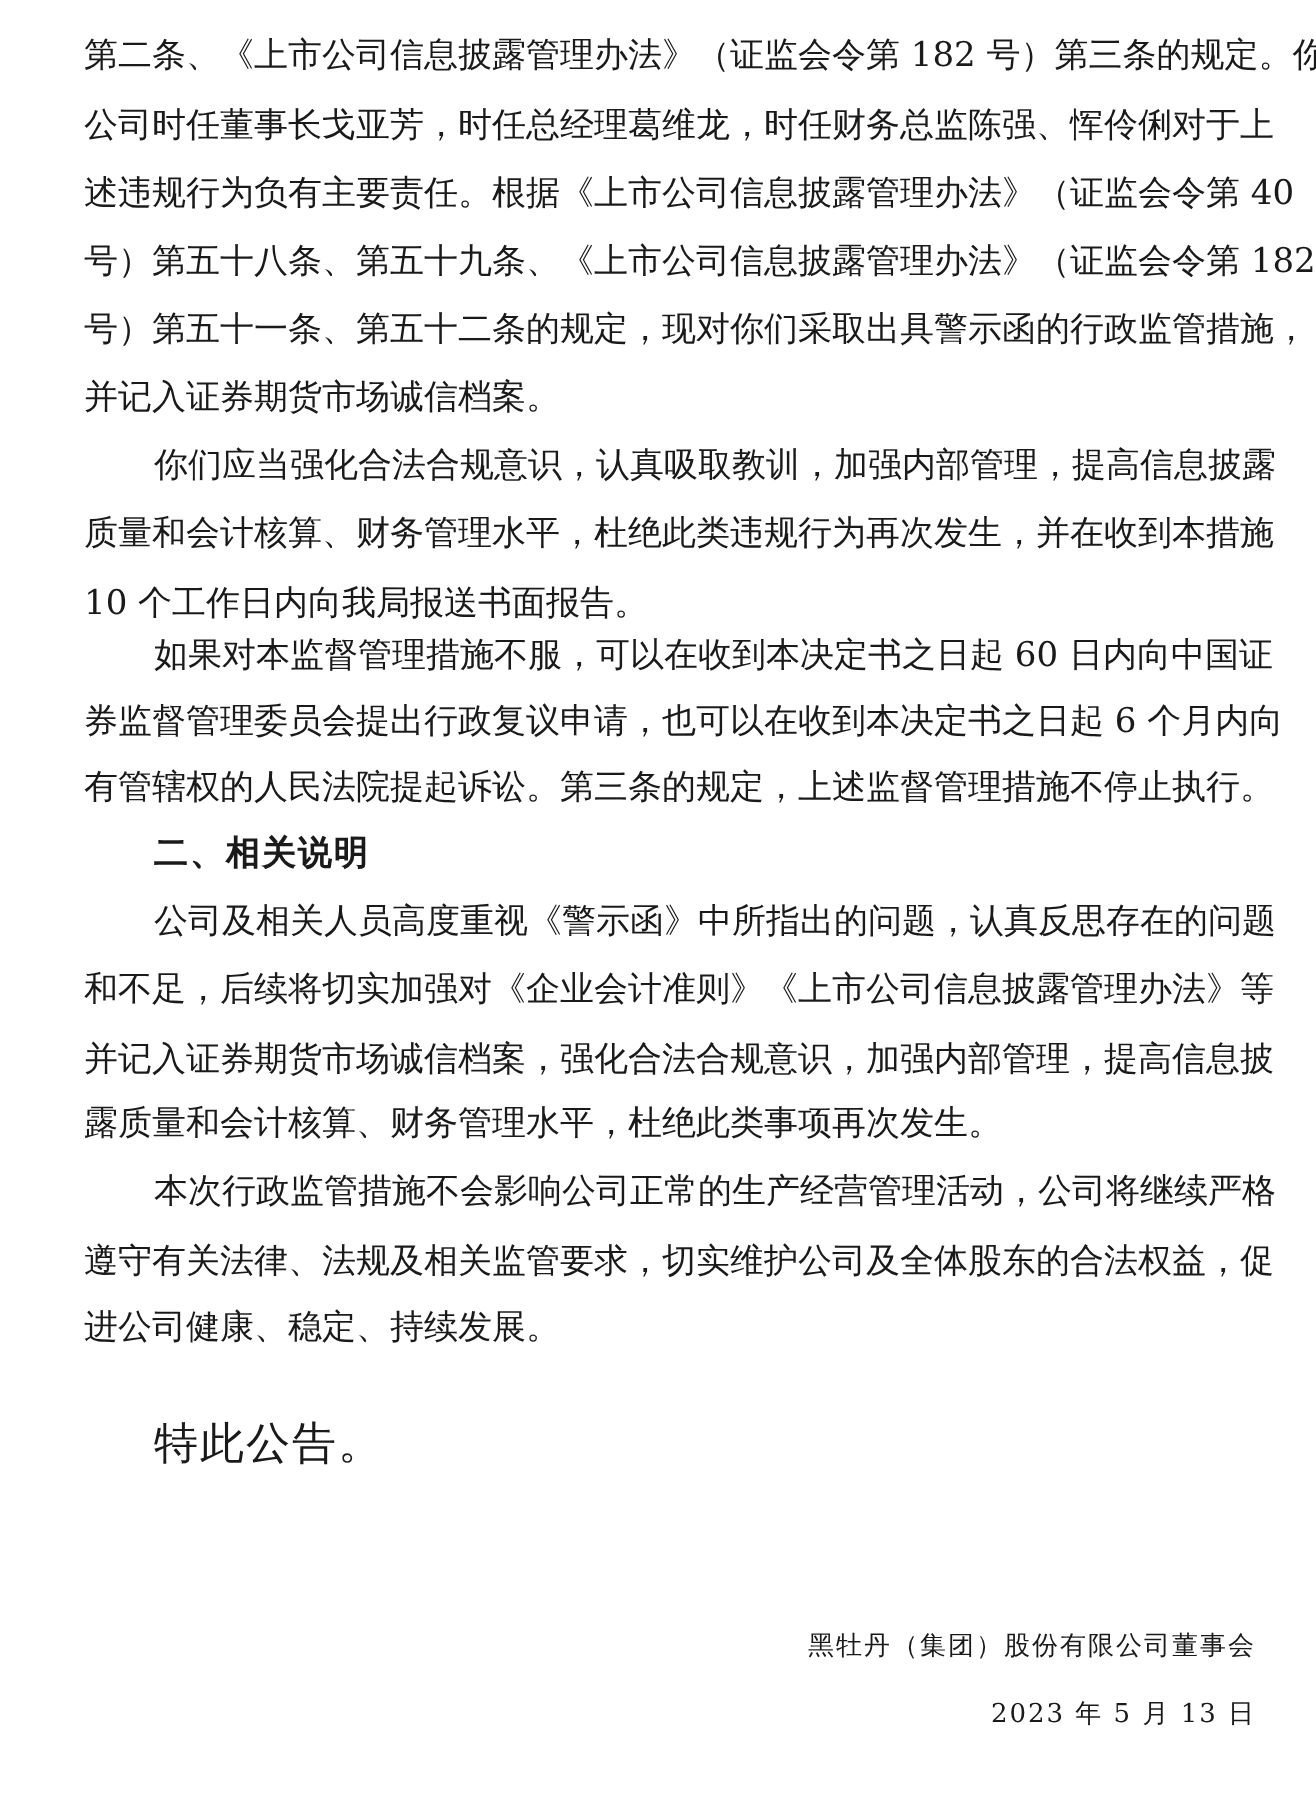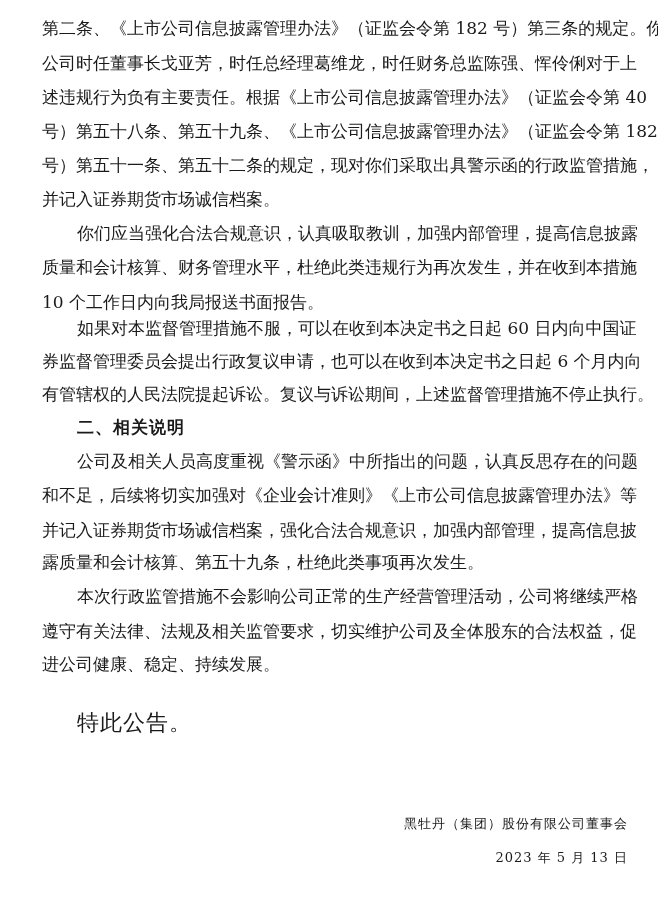--- a/index.html
+++ b/index.html
@@ -81,28 +81,28 @@
   <div class="line" style="top:114px">号）第五十八条、第五十九条、《上市公司信息披露管理办法》（证监会令第 182</div>
   <div class="line" style="top:148px">号）第五十一条、第五十二条的规定，现对你们采取出具警示函的行政监管措施，</div>
   <div class="line last" style="top:182px">并记入证券期货市场诚信档案。</div>
 
   <div class="line indent" style="top:216px">你们应当强化合法合规意识，认真吸取教训，加强内部管理，提高信息披露</div>
   <div class="line" style="top:250px">质量和会计核算、财务管理水平，杜绝此类违规行为再次发生，并在收到本措施</div>
   <div class="line last" style="top:285px">10 个工作日内向我局报送书面报告。</div>
 
   <div class="line indent" style="top:311px">如果对本监督管理措施不服，可以在收到本决定书之日起 60 日内向中国证</div>
   <div class="line" style="top:344px">券监督管理委员会提出行政复议申请，也可以在收到本决定书之日起 6 个月内向</div>
-  <div class="line" style="top:377px">有管辖权的人民法院提起诉讼。复议与诉讼期间，上述监督管理措施不停止执行。</div>
+  <div class="line" style="top:377px">有管辖权的人民法院提起诉讼。第三条的规定，上述监督管理措施不停止执行。</div>
 
   <div class="heading" style="top:410px">二、相关说明</div>
 
   <div class="line indent" style="top:444px">公司及相关人员高度重视《警示函》中所指出的问题，认真反思存在的问题</div>
   <div class="line" style="top:478px">和不足，后续将切实加强对《企业会计准则》《上市公司信息披露管理办法》等</div>
   <div class="line" style="top:513px">并记入证券期货市场诚信档案，强化合法合规意识，加强内部管理，提高信息披</div>
-  <div class="line last" style="top:545px">露质量和会计核算、第五十九条，杜绝此类事项再次发生。</div>
+  <div class="line last" style="top:545px">露质量和会计核算、财务管理水平，杜绝此类事项再次发生。</div>
 
   <div class="line indent" style="top:579px">本次行政监管措施不会影响公司正常的生产经营管理活动，公司将继续严格</div>
   <div class="line" style="top:614px">遵守有关法律、法规及相关监管要求，切实维护公司及全体股东的合法权益，促</div>
   <div class="line last" style="top:647px">进公司健康、稳定、持续发展。</div>
 
   <div class="closing" style="top:706px">特此公告。</div>
 </div>
 
 <div class="sign" style="top:807px">黑牡丹（集团）股份有限公司董事会</div>
 <div class="sign" style="top:841px">2023 年 5 月 13 日</div>

